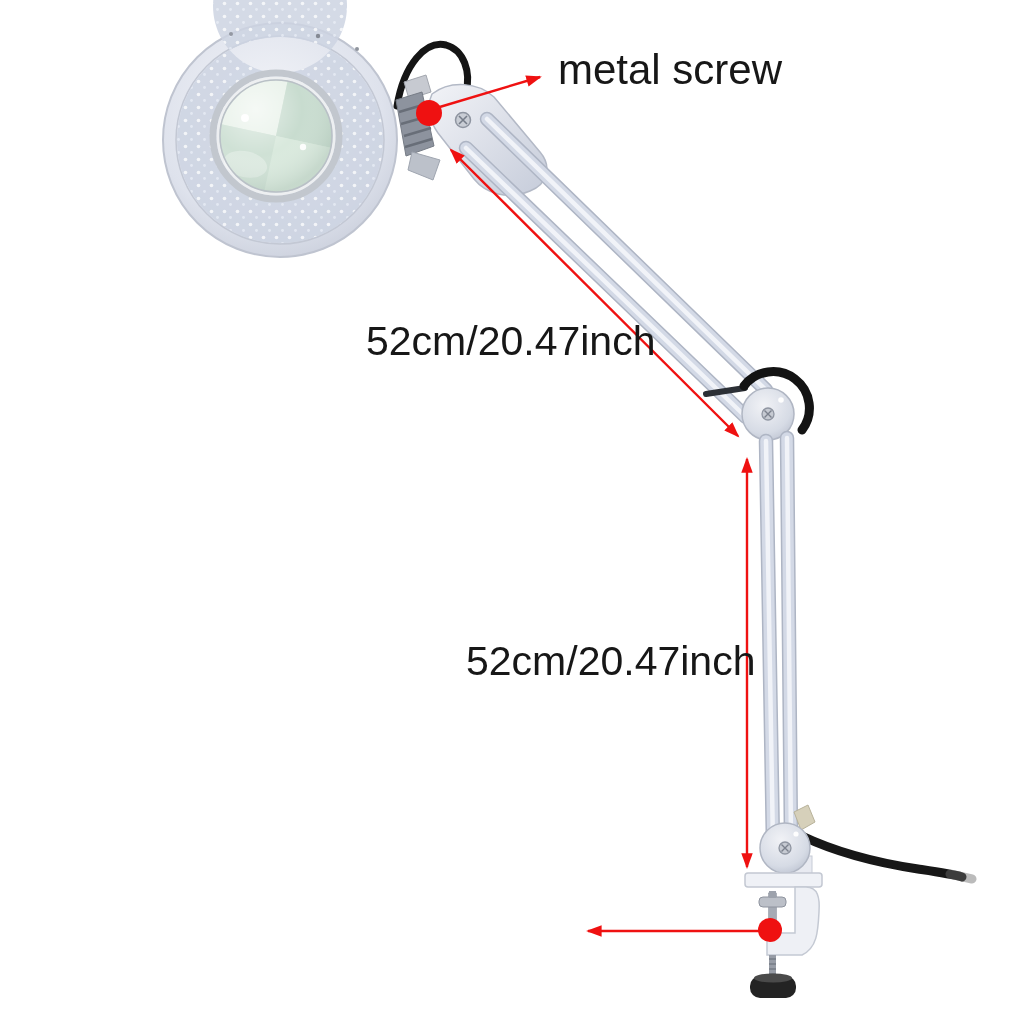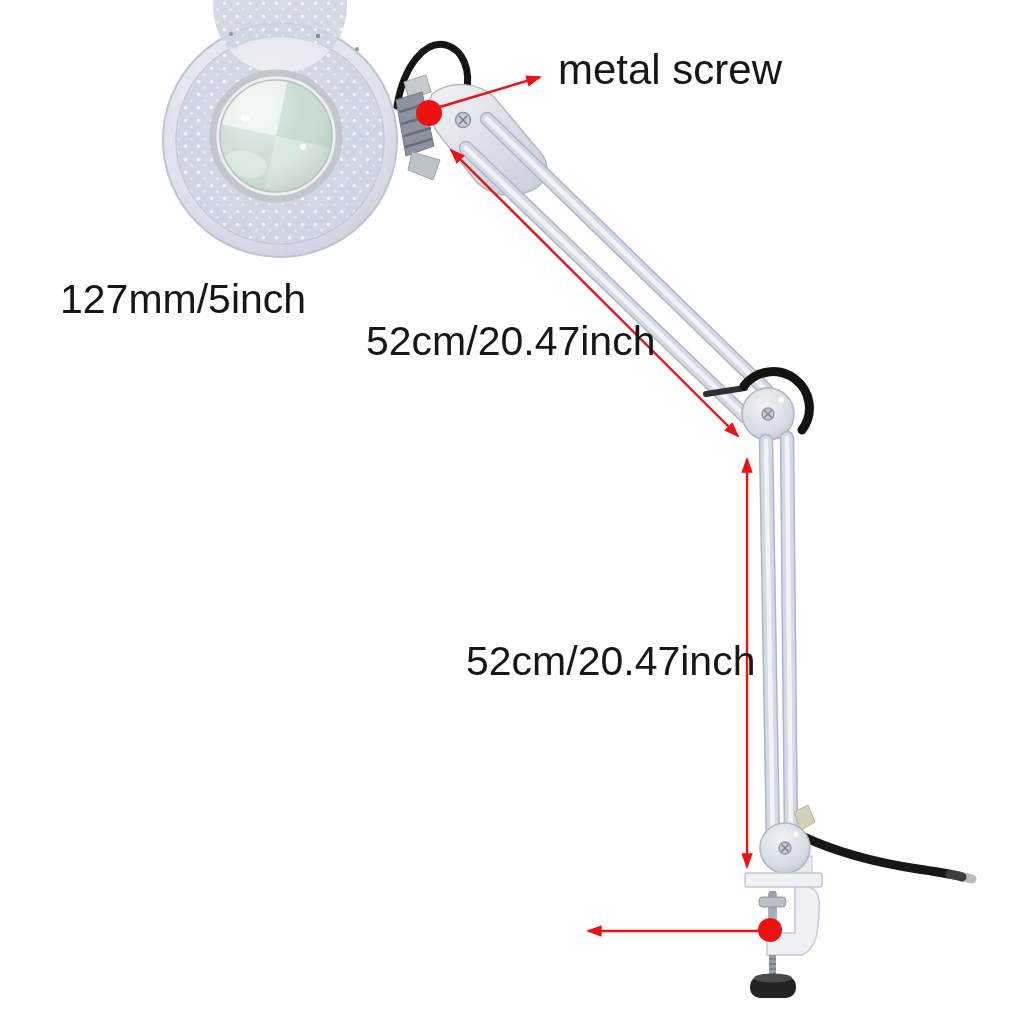--- a/index.html
+++ b/index.html
@@ -146,16 +146,15 @@
     <circle cx="429" cy="113" r="13" fill="#ef1111"></circle>
     <line x1="433" y1="109" x2="540" y2="77" stroke="#ef1111" stroke-width="2.4" marker-end="url(#ah)"></line>
     <line x1="451" y1="150" x2="738" y2="436" stroke="#ef1111" stroke-width="2.4" marker-start="url(#ah)" marker-end="url(#ah)"></line>
     <line x1="747" y1="459" x2="747" y2="867" stroke="#ef1111" stroke-width="2.4" marker-start="url(#ah)" marker-end="url(#ah)"></line>
     <circle cx="770" cy="930" r="12" fill="#ef1111"></circle>
     <line x1="762" y1="931" x2="588" y2="931" stroke="#ef1111" stroke-width="2.4" marker-end="url(#ah)"></line>
   </g>
 </svg>
 
   <div class="anno-label lbl-metal-screw">metal screw</div>
-  <div class="anno-label lbl-head-size">127mm/5inch</div>
   <div class="anno-label lbl-upper-arm">52cm/20.47inch</div>
   <div class="anno-label lbl-lower-arm">52cm/20.47inch</div>
 </div>
 
 </body></html>

